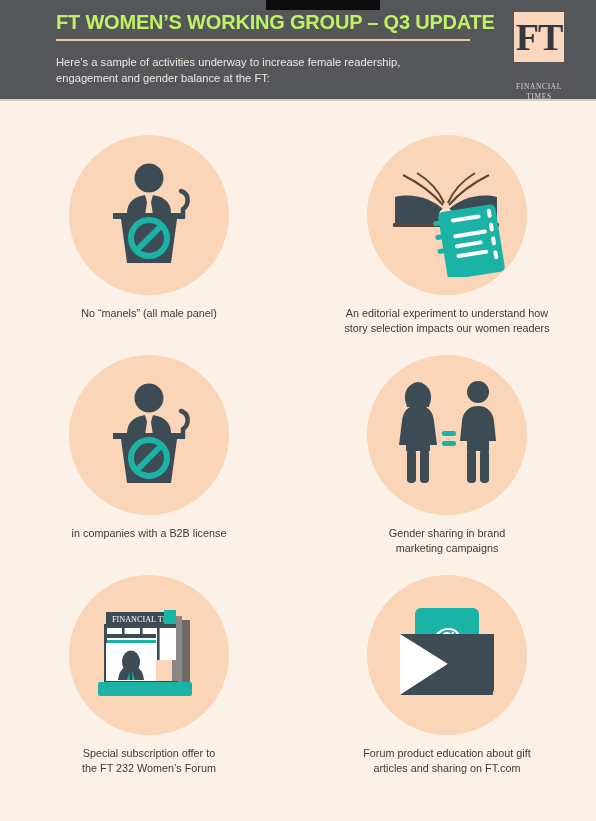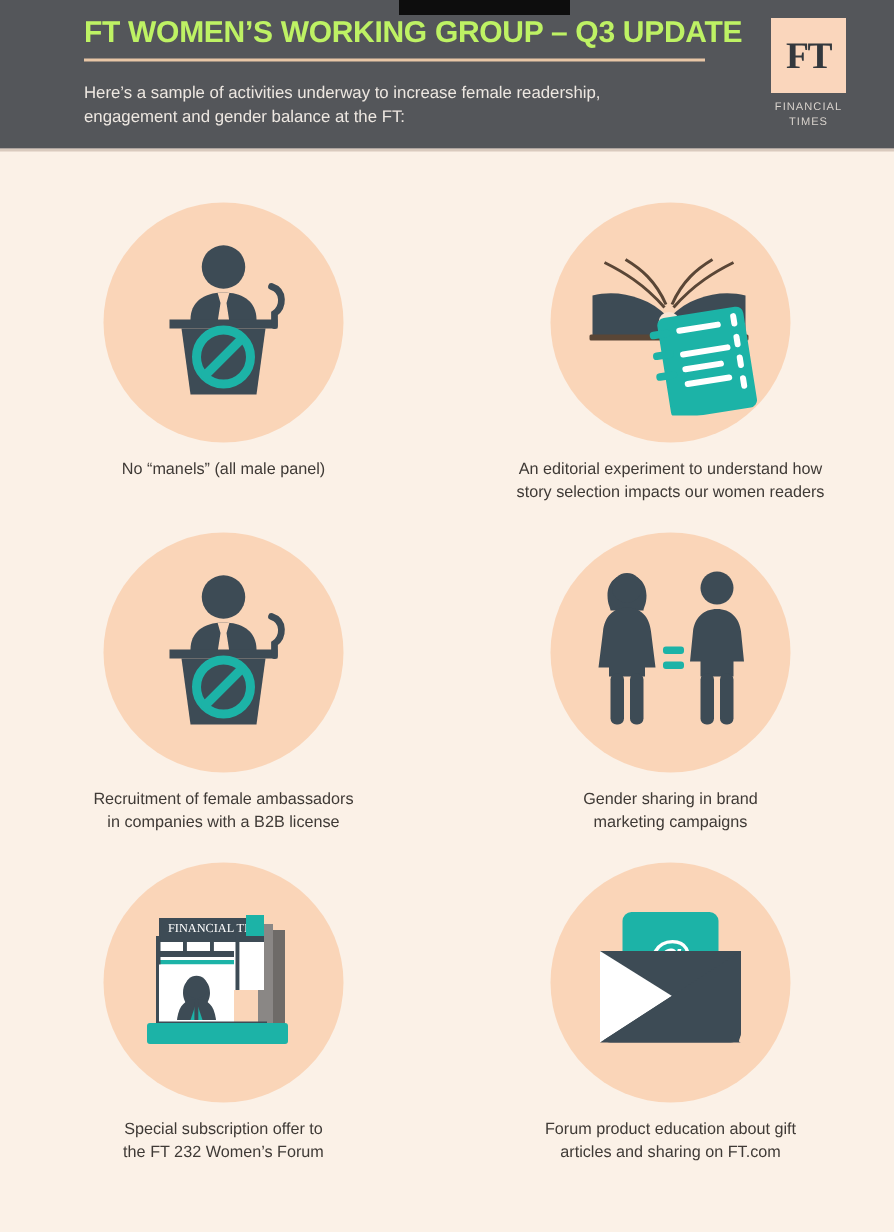--- a/index.html
+++ b/index.html
@@ -76,29 +76,29 @@
     width: 50px;
     height: 50px;
     margin: 0 auto;
     background: #FAD6BC;
     display: flex;
     align-items: center;
     justify-content: center;
   }
   #ft-mark span {
     font-family: "Liberation Serif", serif;
-    font-size: 25px;
+    font-size: 38px;
     font-weight: bold;
     color: #33383D;
     letter-spacing: -1px;
     line-height: 1;
   }
   #ft-wordmark {
-    margin-top: 4px;
-    font-family: Liberation Sans, sans-serif;
+    margin-top: 20px;
+    font-family: Liberation Serif, serif;
     font-size: 7.4px;
     color: #D9D3CD;
     letter-spacing: 0.7px;
     line-height: 10px;
   }
 
   
   #header-shadow {
     position: absolute;
     top: 99px;
@@ -233,21 +233,20 @@
         <path d="M60 40 C46 40 38 47 38 58 L38 62 L82 62 L82 58 C82 47 74 40 60 40 Z" fill="#3D4B55"></path>
         <polygon points="56,40 64,40 62,47 64,60 56,60 58,47" fill="#FAD5B8"></polygon>
         <rect x="24" y="58" width="72" height="6" fill="#3D4B55"></rect>
         <path d="M32 64 L88 64 L82 108 L38 108 Z" fill="#3D4B55"></path>
         <path d="M92 36 C101 39 100 50 94 54 L94 62" stroke="#3D4B55" stroke-width="4.5" fill="none" stroke-linecap="round"></path>
         <circle cx="60" cy="83" r="18" fill="none" stroke="#1CB3A7" stroke-width="6"></circle>
         <line x1="48" y1="95" x2="72" y2="71" stroke="#1CB3A7" stroke-width="6" stroke-linecap="round"></line>
       </svg>
     </div>
     <div class="caption">
-      <span>Recruitment of female ambassadors</span>
       <span class="l2">in companies with a B2B license</span>
     </div>
   </div>
 
   <div class="cell">
     <div class="circle">
       <svg width="120" height="120" viewBox="0 0 120 120">
 
         <path d="M18 22 C18 13 24 8 31 8 C38 8 44 13 44 22 C44 28 42 30 42 32 L20 32 C20 30 18 28 18 22 Z" fill="#3D4B55"></path>
         <circle cx="31" cy="17" r="10" fill="#3D4B55"></circle>

